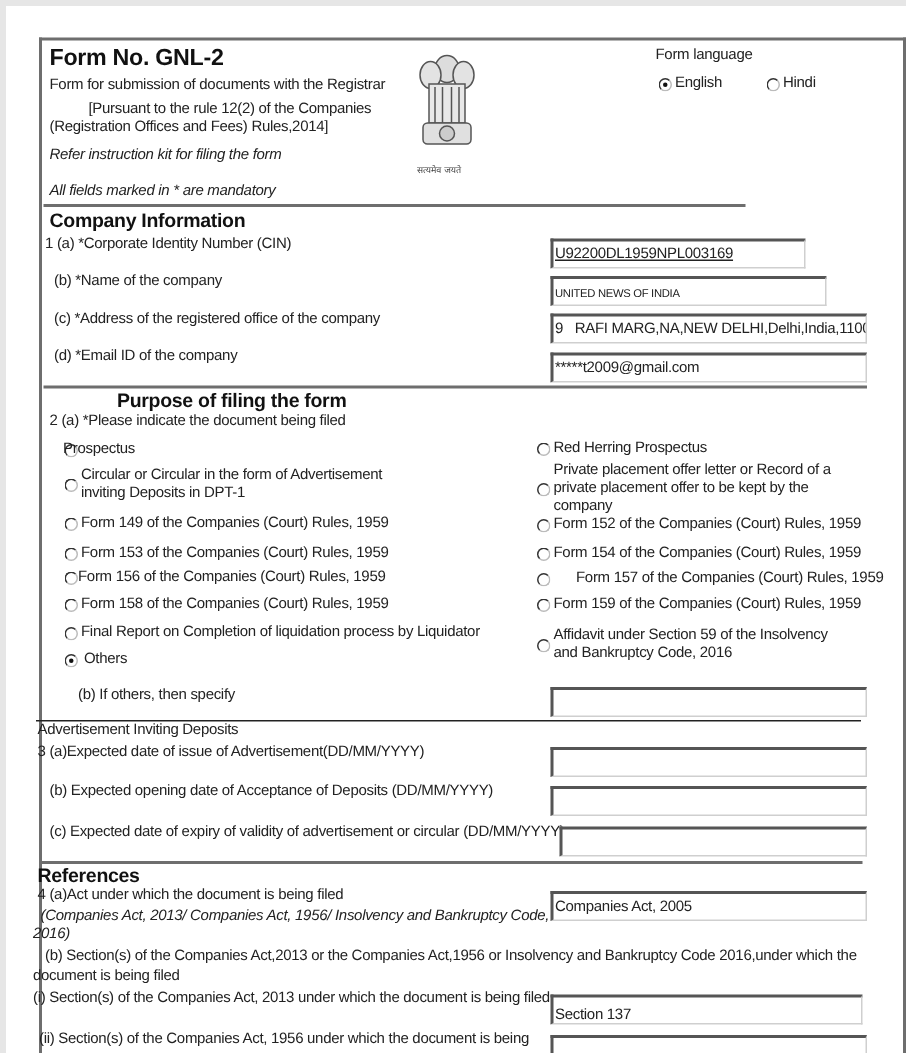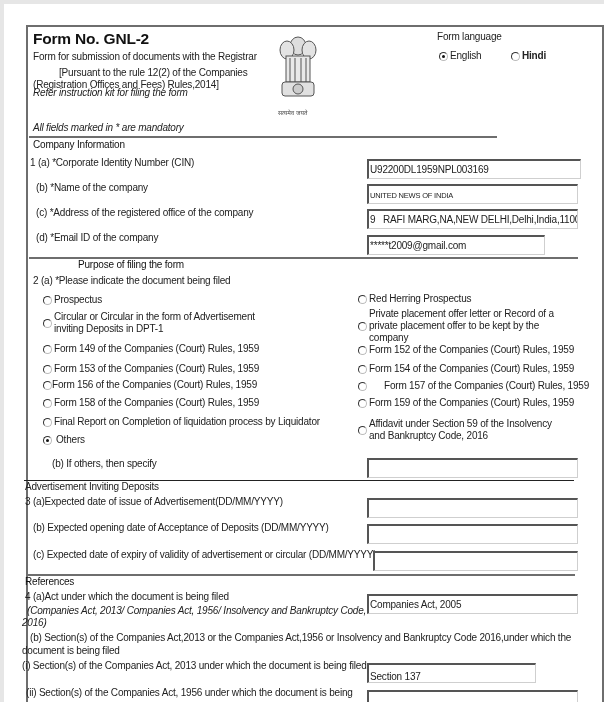--- a/index.html
+++ b/index.html
@@ -15,21 +15,21 @@
     background:#ffffff;
   }
   .frame {
     position:absolute; left:22px; top:21px; width:574px; height:700px;
     border-left:2px solid #6e6e6e; border-top:2px solid #6e6e6e; border-right:2px solid #6e6e6e;
   }
   .abs { position:absolute; white-space:nowrap; }
   .title { font-size:15.5px; font-weight:bold; color:#111; letter-spacing:-0.2px; }
   .sm { font-size:10px; color:#222; letter-spacing:-0.2px; }
   .it { font-style:italic; }
-  .hdr { font-size:10px; font-weight:normal; color:#111; letter-spacing:-0.2px; }
+  .hdr { font-size:13px; font-weight:bold; color:#111; letter-spacing:-0.2px; }
   .rule { position:absolute; height:2px; background:#6e6e6e; }
   .rule-thin { position:absolute; height:1px; background:#222; }
   .field {
     position:absolute; height:20px; background:#fff;
     border-top:2px solid #555; border-left:2px solid #555;
     border-right:1px solid #cfcfcf; border-bottom:1px solid #cfcfcf;
     box-sizing:border-box;
     font-size:10px; color:#222; padding:3px 0 0 1px; white-space:nowrap; overflow:hidden;
     letter-spacing:-0.2px;
   }
@@ -49,21 +49,21 @@
 <body>
 
 <div class="page">
   <div class="frame"></div>
 </div>
 
 <div class="abs title" style="left:33px;top:30px;">Form No. GNL-2</div>
 <div class="abs sm" style="left:33px;top:51px;">Form for submission of documents with the Registrar</div>
 <div class="abs sm" style="left:33px;top:67px;padding-left:26px;">[Pursuant to the rule 12(2) of the Companies</div>
 <div class="abs sm" style="left:33px;top:79px;">(Registration Offices and Fees) Rules,2014]</div>
-<div class="abs sm it" style="left:33px;top:87px;">Refer instruction kit for filing the form</div>
+<div class="abs sm it" style="left:33px;top:98px;">Refer instruction kit for filing the form</div>
 <div class="abs sm it" style="left:33px;top:122px;">All fields marked in * are mandatory</div>
 
 <svg class="emblem" viewBox="0 0 44 86">
   <g fill="none" stroke="#555" stroke-width="1">
     <ellipse cx="22" cy="14" rx="8" ry="9" fill="#ddd"></ellipse>
     <ellipse cx="11" cy="18" rx="7" ry="9" fill="#e3e3e3"></ellipse>
     <ellipse cx="33" cy="18" rx="7" ry="9" fill="#e3e3e3"></ellipse>
     <rect x="10" y="24" width="24" height="26" fill="#e8e8e8"></rect>
     <line x1="14" y1="26" x2="14" y2="50"></line>
     <line x1="19" y1="26" x2="19" y2="50"></line>
@@ -72,43 +72,43 @@
     <rect x="6" y="50" width="32" height="14" rx="3" fill="#e0e0e0"></rect>
     <circle cx="22" cy="57" r="5" fill="#ccc"></circle>
   </g>
 </svg>
 <div class="emblem-cap">सत्यमेव जयते</div>
 
 <div class="abs sm" style="left:437px;top:31px;">Form language</div>
 <div class="radio on" style="left:439px;top:52px;"></div>
 <div class="abs sm" style="left:450px;top:50px;">English</div>
 <div class="radio" style="left:511px;top:52px;"></div>
-<div class="abs sm" style="left:522px;top:50px;font-weight:bold;">Hindi</div>
+<div class="abs sm" style="left:522px;top:50px;">Hindi</div>
 
 <div class="rule" style="left:29px;top:136px;width:468px;"></div>
 <div class="abs hdr" style="left:33px;top:139px;">Company Information</div>
 
 <div class="abs sm" style="left:30px;top:157px;">1 (a) *Corporate Identity Number (CIN)</div>
-<div class="field" style="left:367px;top:159px;width:214px;">U92200DL1959NPL003169</div>
+<div class="field" style="left:367px;top:159px;width:170px;text-decoration:underline;">U92200DL1959NPL003169</div>
 
 <div class="abs sm" style="left:36px;top:182px;">(b) *Name of the company</div>
-<div class="field small" style="left:367px;top:184px;width:211px;">UNITED NEWS OF INDIA</div>
+<div class="field small" style="left:367px;top:184px;width:184px;">UNITED NEWS OF INDIA</div>
 
 <div class="abs sm" style="left:36px;top:207px;">(c) *Address of the registered office of the company</div>
 <div class="field" style="left:367px;top:209px;width:211px;white-space:pre;">9   RAFI MARG,NA,NEW DELHI,Delhi,India,110001.</div>
 
 <div class="abs sm" style="left:36px;top:232px;">(d) *Email ID of the company</div>
-<div class="field" style="left:367px;top:235px;width:178px;">*****t2009@gmail.com</div>
+<div class="field" style="left:367px;top:235px;width:211px;">*****t2009@gmail.com</div>
 
 <div class="rule" style="left:29px;top:257px;width:549px;"></div>
 <div class="abs hdr" style="left:30px;top:259px;padding-left:48px;">Purpose of filing the form</div>
 <div class="abs sm" style="left:33px;top:275px;">2 (a) *Please indicate the document being filed</div>
 
 <div class="radio" style="left:43px;top:296px;"></div>
-<div class="abs sm" style="left:54px;top:294px;">Prospectus</div>
+<div class="abs sm" style="left:42px;top:294px;">Prospectus</div>
 
 <div class="radio" style="left:43px;top:319px;"></div>
 <div class="abs sm" style="left:54px;top:311px;">Circular or Circular in the form of Advertisement</div>
 <div class="abs sm" style="left:54px;top:323px;">inviting Deposits in DPT-1</div>
 
 <div class="radio" style="left:43px;top:345px;"></div>
 <div class="abs sm" style="left:54px;top:343px;">Form 149 of the Companies (Court) Rules, 1959</div>
 
 <div class="radio" style="left:43px;top:365px;"></div>
 <div class="abs sm" style="left:54px;top:363px;">Form 153 of the Companies (Court) Rules, 1959</div>
@@ -169,16 +169,16 @@
 
 <div class="abs sm" style="left:25px;top:591px;">4 (a)Act under which the document is being filed</div>
 <div class="abs sm it" style="left:27px;top:605px;">(Companies Act, 2013/ Companies Act, 1956/ Insolvency and Bankruptcy Code,</div>
 <div class="abs sm it" style="left:22px;top:617px;">2016)</div>
 <div class="field" style="left:367px;top:594px;width:211px;">Companies Act, 2005</div>
 
 <div class="abs sm" style="left:30px;top:632px;">(b) Section(s) of the Companies Act,2013 or the Companies Act,1956 or Insolvency and Bankruptcy Code 2016,under which the</div>
 <div class="abs sm" style="left:22px;top:645px;">document is being filed</div>
 
 <div class="abs sm" style="left:22px;top:660px;">(i) Section(s) of the Companies Act, 2013 under which the document is being filed</div>
-<div class="field" style="left:367px;top:663px;width:169px;padding-top:6px;">Section 137</div>
+<div class="field" style="left:367px;top:663px;width:208px;padding-top:6px;">Section 137</div>
 
 <div class="abs sm" style="left:26px;top:687px;">(ii) Section(s) of the Companies Act, 1956 under which the document is being</div>
 <div class="field" style="left:367px;top:690px;width:211px;"></div>
 
 </body></html>

